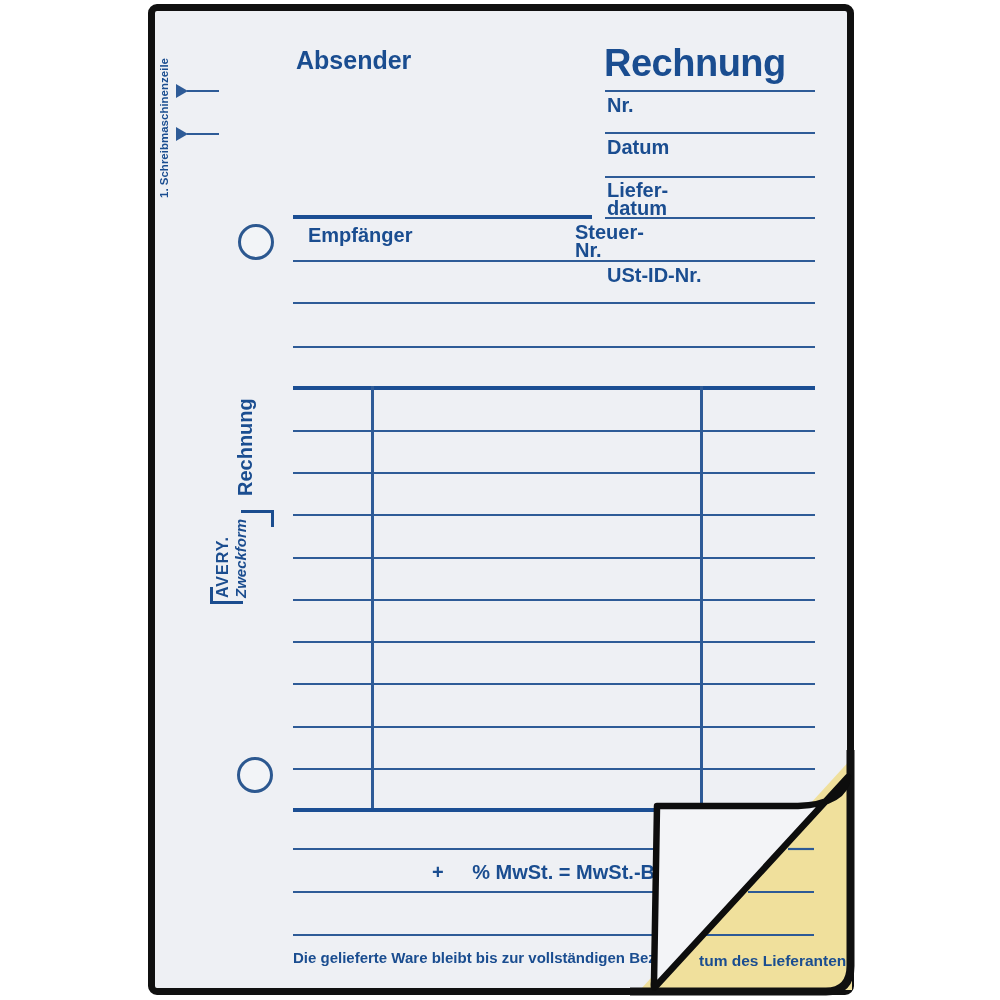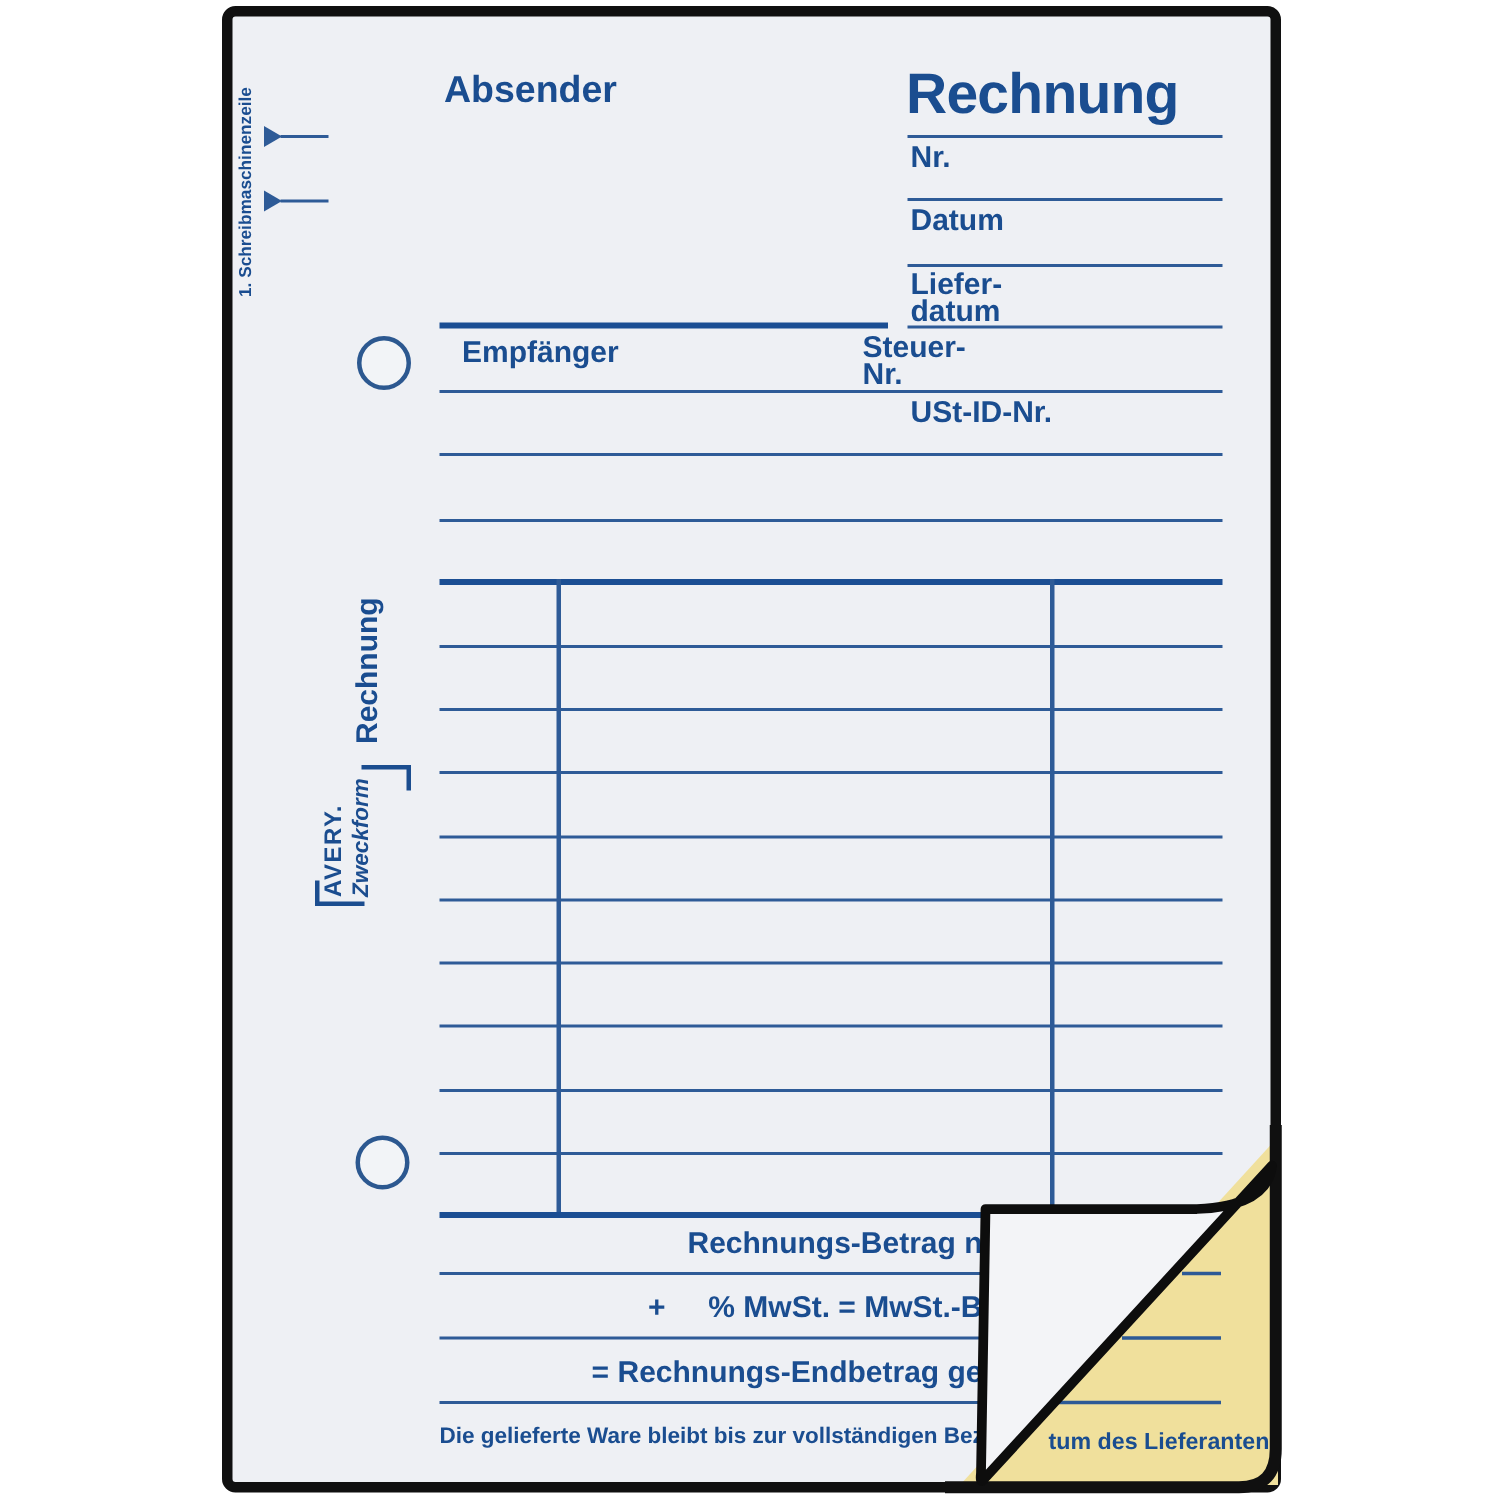--- a/index.html
+++ b/index.html
@@ -94,28 +94,26 @@
   <div class="hline" style="left:293px;top:472px;width:522px;"></div>
   <div class="hline" style="left:293px;top:514px;width:522px;"></div>
   <div class="hline" style="left:293px;top:557px;width:522px;"></div>
   <div class="hline" style="left:293px;top:599px;width:522px;"></div>
   <div class="hline" style="left:293px;top:641px;width:522px;"></div>
   <div class="hline" style="left:293px;top:683px;width:522px;"></div>
   <div class="hline" style="left:293px;top:726px;width:522px;"></div>
   <div class="hline" style="left:293px;top:768px;width:522px;"></div>
   <div class="hline thick" style="left:293px;top:808px;width:522px;"></div>
 
-  <div class="txt" style="left:293px;top:818px;width:362px;text-align:right;font-size:20px;">Rechnungs-Betrag n</div>
   <div class="hline" style="left:293px;top:848px;width:362px;"></div>
 
   <div class="txt" style="left:432px;top:861px;font-size:20px;">+</div>
   <div class="txt" style="left:293px;top:861px;width:362px;text-align:right;font-size:20px;">% MwSt. = MwSt.-B</div>
   <div class="hline" style="left:293px;top:891px;width:362px;"></div>
 
-  <div class="txt" style="left:293px;top:904px;width:362px;text-align:right;font-size:20px;">= Rechnungs-Endbetrag ge</div>
   <div class="hline" style="left:293px;top:934px;width:362px;"></div>
 
   <div class="txt" style="left:293px;top:949px;font-size:15px;">Die gelieferte Ware bleibt bis zur vollständigen Bezahlung</div>
 
   <svg class="corner" width="1000" height="1000" viewBox="0 0 1000 1000">
     <path d="M 640,990 L 852,758 L 852,990 Z" fill="#f0e09c"></path>
     <line x1="788" y1="849" x2="814" y2="849" stroke="#2d5a96" stroke-width="2.2"></line>
     <line x1="748" y1="892" x2="814" y2="892" stroke="#2d5a96" stroke-width="2.2"></line>
     <line x1="706" y1="935" x2="814" y2="935" stroke="#2d5a96" stroke-width="2.2"></line>
     <text x="699" y="966" font-size="15.5" font-weight="700" fill="#1a4d90" font-family="Liberation Sans, sans-serif">tum des Lieferanten.</text>

